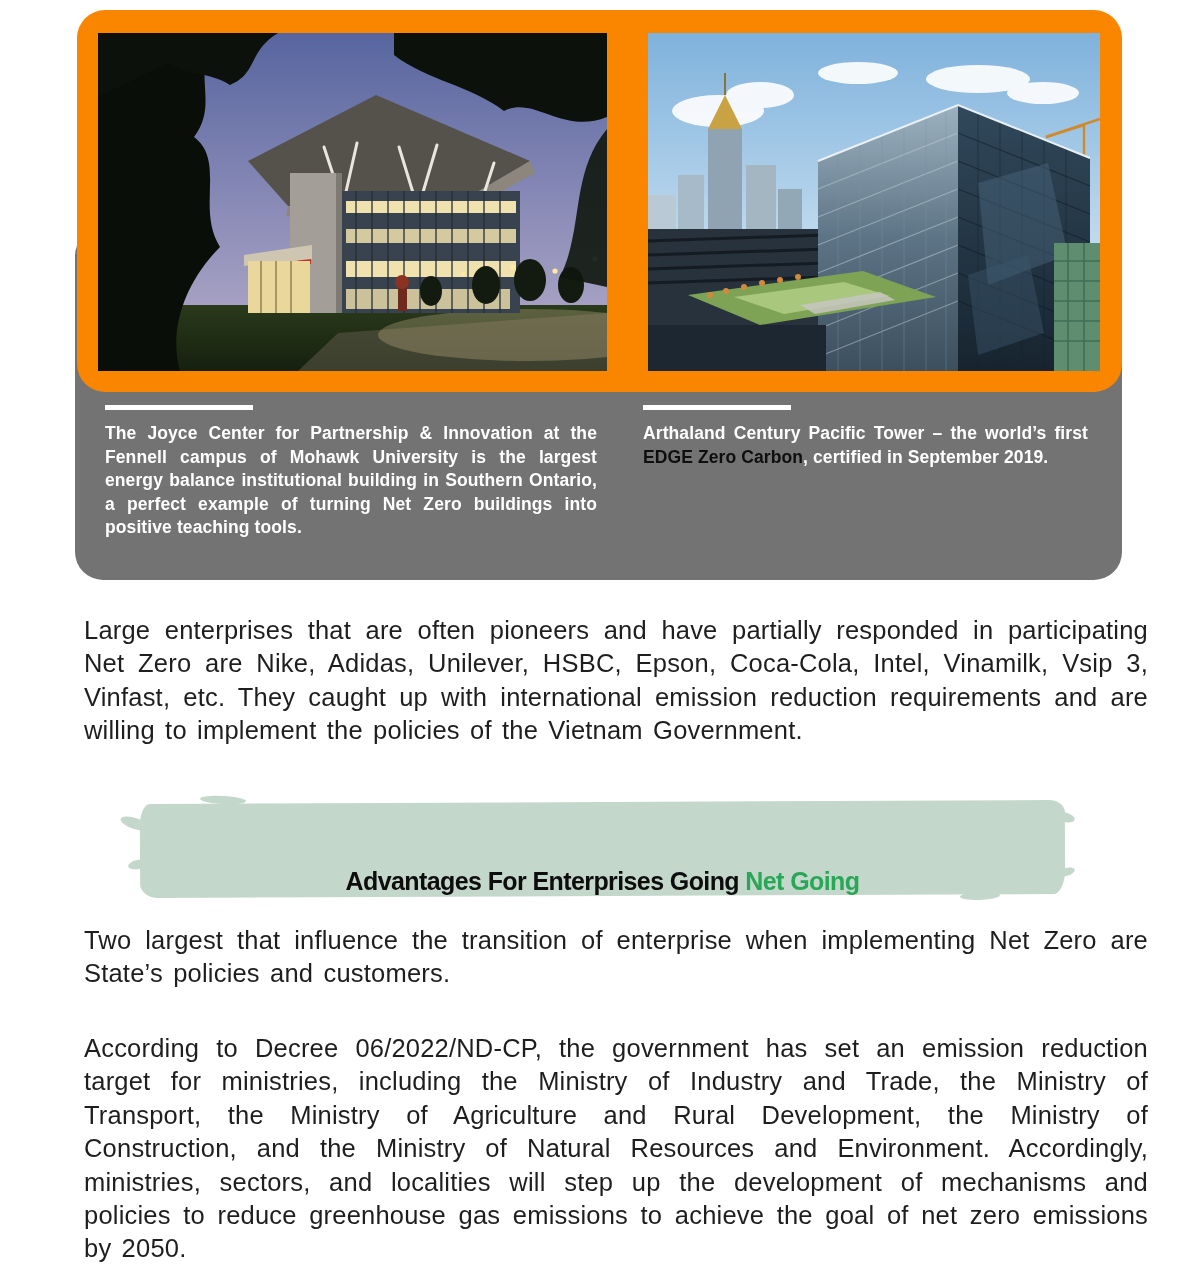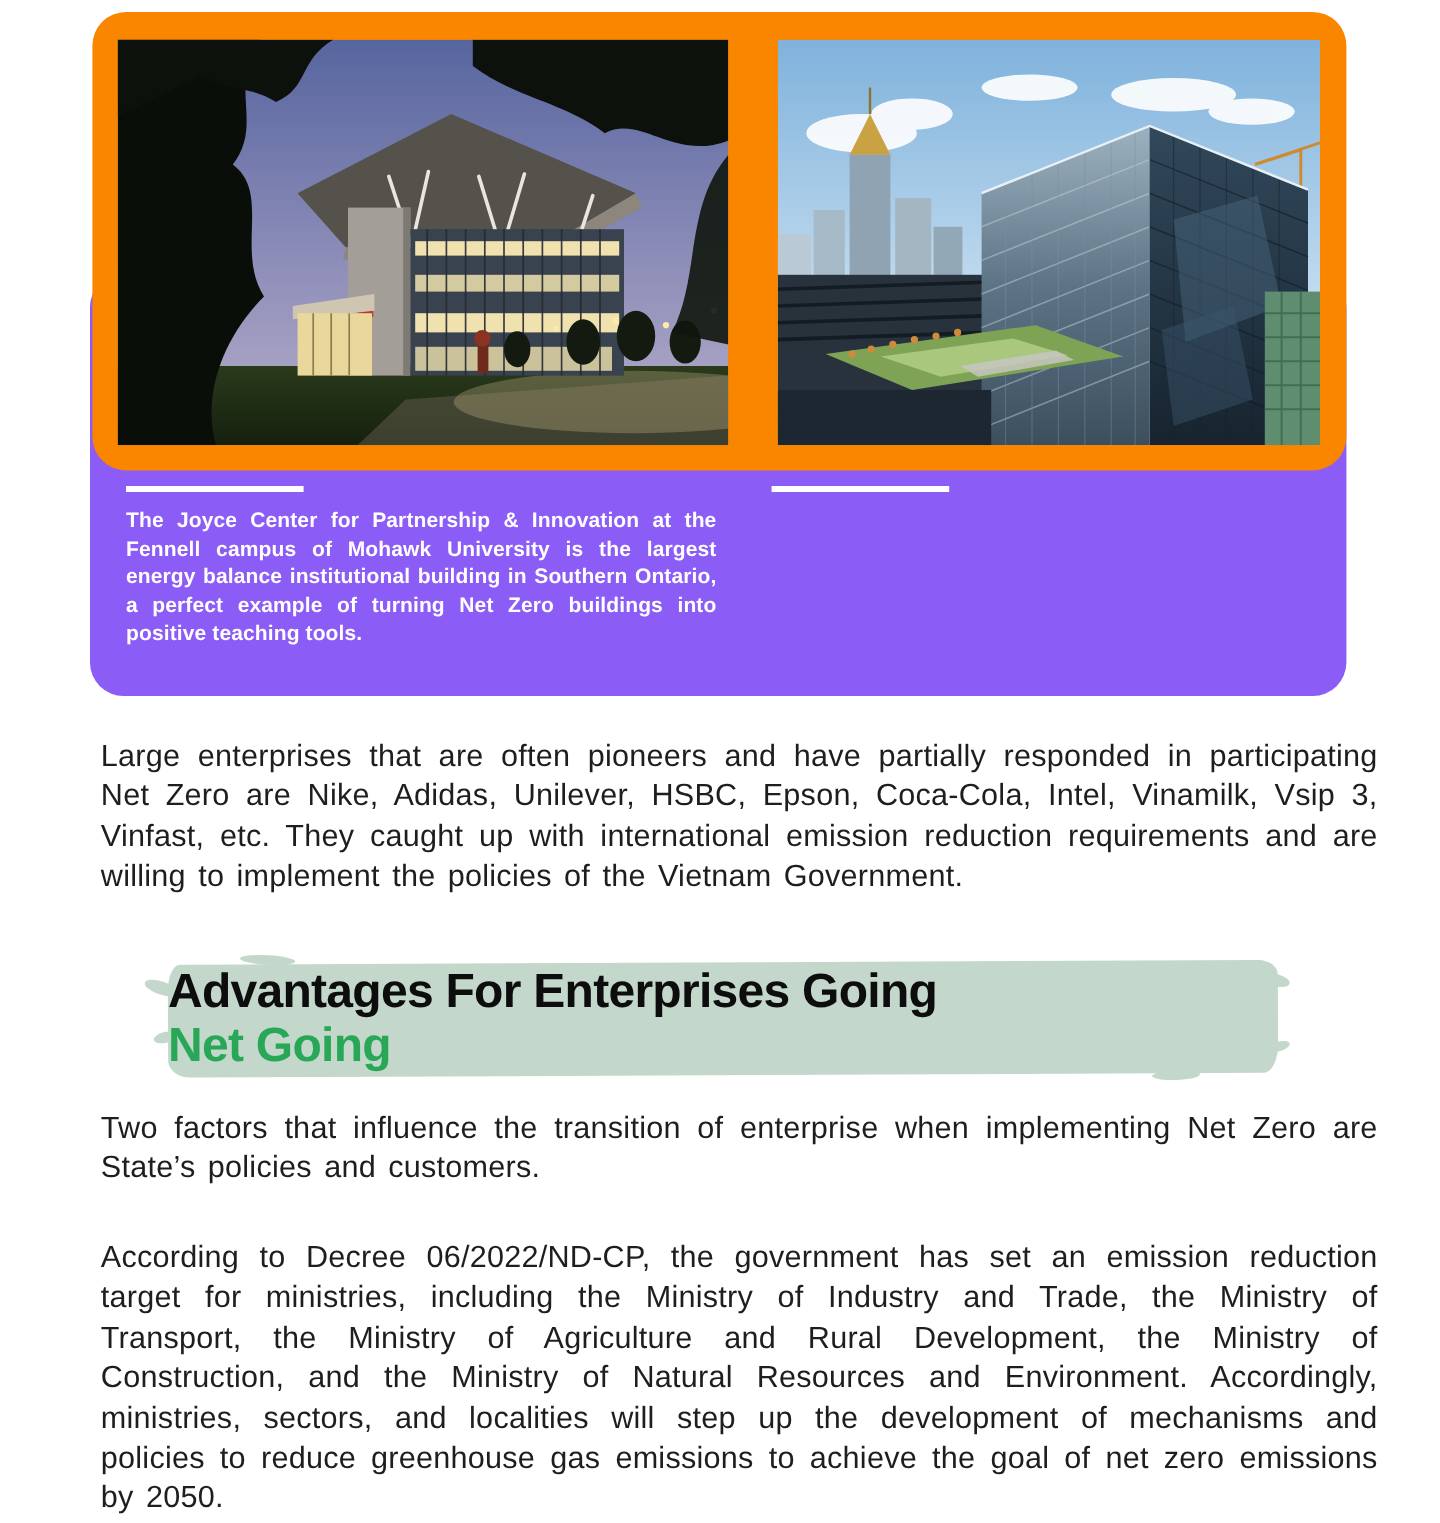--- a/index.html
+++ b/index.html
@@ -1,21 +1,21 @@
 <!DOCTYPE html>
 <html><head>
 <meta charset="utf-8">
 <style>
   html,body{margin:0;padding:0;background:#ffffff;}
   .page{position:relative;width:1200px;height:1269px;background:#ffffff;overflow:hidden;
         font-family:"Liberation Sans",sans-serif;color:#1e1e1e;}
 
   
   .hero-green{position:absolute;left:75px;top:228px;width:1047px;height:352px;
-              background:#8b5cf6;border-radius:28px;}
+              background:#737373;border-radius:28px;}
   .hero-orange{position:absolute;left:77px;top:10px;width:1045px;height:382px;
                background:#fa8600;border-radius:28px;}
   .photo{position:absolute;top:23px;overflow:hidden;}
   .photo svg{display:block;}
   .photo-left{left:21px;width:509px;height:338px;}
   .photo-right{left:571px;width:452px;height:338px;}
 
   .caption{position:absolute;top:177px;color:#ffffff;}
   .caption-left{left:30px;width:492px;}
   .caption-right{left:568px;width:445px;}
@@ -37,36 +37,37 @@
   .brush-bg{position:absolute;left:0;top:0;width:100%;height:100%;background:#c4d7cb;
             border-radius:10px 16px 12px 18px / 22px 12px 24px 14px;transform:rotate(-0.25deg);}
   .fleck{position:absolute;background:#c4d7cb;border-radius:50%;}
   .fleck.f1{left:-20px;top:16px;width:30px;height:11px;transform:rotate(18deg);}
   .fleck.f2{left:-12px;top:58px;width:20px;height:9px;transform:rotate(-12deg);}
   .fleck.f3{left:913px;top:10px;width:22px;height:10px;transform:rotate(14deg);}
   .fleck.f4{left:917px;top:66px;width:18px;height:8px;transform:rotate(-16deg);}
   .fleck.f5{left:60px;top:-6px;width:46px;height:8px;transform:rotate(3deg);}
   .fleck.f6{left:820px;top:90px;width:40px;height:8px;transform:rotate(-2deg);}
   .brush-title{position:relative;margin:0;width:100%;height:100%;display:flex;
-               align-items:flex-start;justify-content:center;font-size:40px;font-weight:bold;
-               letter-spacing:-0.6px;color:#0d0d0d;white-space:pre;flex-direction:column;}
+               align-items:flex-end;justify-content:center;font-size:25px;font-weight:bold;
+               letter-spacing:-0.6px;color:#0d0d0d;white-space:pre;}
   .brush-title .green{color:#28a857;}
 </style>
 </head>
 <body>
 
 <div class="page">
 
   <div class="hero-green">
     <div class="caption caption-left">
       <div class="caption-rule"></div>
       <p>The Joyce Center for Partnership &amp; Innovation at the Fennell campus of Mohawk University is the largest energy balance institutional building in Southern Ontario, a perfect example of turning Net Zero buildings into positive teaching tools.</p>
     </div>
     <div class="caption caption-right">
       <div class="caption-rule"></div>
+      <p><span>Arthaland Century Pacific Tower – the world’s first </span><span class="hl">EDGE Zero Carbon</span><span>, certified in September 2019.</span></p>
     </div>
   </div>
 
   <div class="hero-orange">
 
     <div class="photo photo-left">
       <svg width="509" height="338" viewBox="0 0 509 338" xmlns="http://www.w3.org/2000/svg">
         <defs>
           <linearGradient id="skyDusk" x1="0" y1="0" x2="0" y2="1">
             <stop offset="0" stop-color="#57659f"></stop>
@@ -274,17 +275,17 @@
     <div class="brush-bg"></div>
     <div class="fleck f1"></div>
     <div class="fleck f2"></div>
     <div class="fleck f3"></div>
     <div class="fleck f4"></div>
     <div class="fleck f5"></div>
     <div class="fleck f6"></div>
     <h2 class="brush-title"><span>Advantages For Enterprises Going </span><span class="green">Net Going</span></h2>
   </div>
 
-  <p class="body-par p2">Two factors that influence the transition of enterprise when implementing Net Zero are State’s policies and customers.</p>
+  <p class="body-par p2">Two largest that influence the transition of enterprise when implementing Net Zero are State’s policies and customers.</p>
 
   <p class="body-par p3">According to Decree 06/2022/ND-CP, the government has set an emission reduction target for ministries, including the Ministry of Industry and Trade, the Ministry of Transport, the Ministry of Agriculture and Rural Development, the Ministry of Construction, and the Ministry of Natural Resources and Environment. Accordingly, ministries, sectors, and localities will step up the development of mechanisms and policies to reduce greenhouse gas emissions to achieve the goal of net zero emissions by 2050.</p>
 
 </div>
 
 </body></html>

